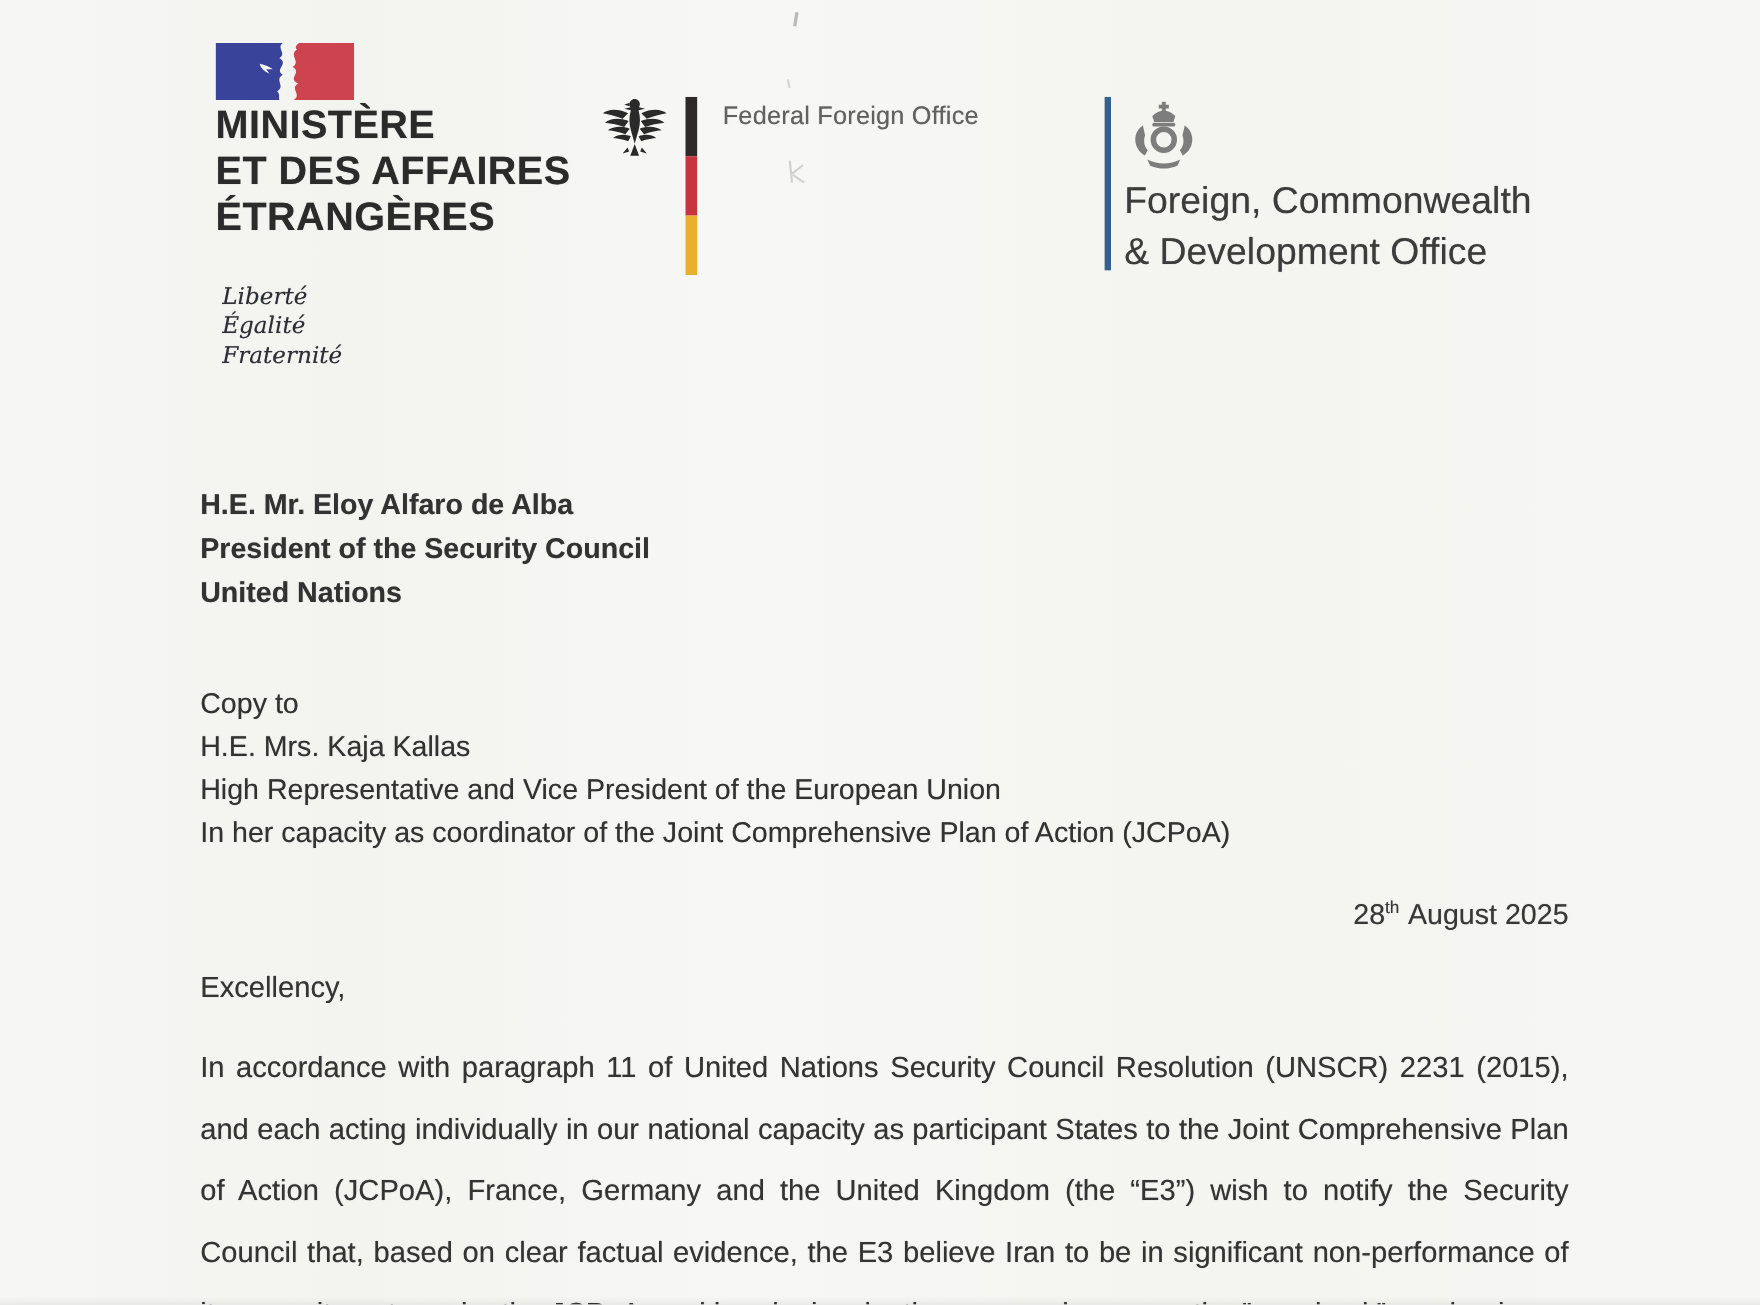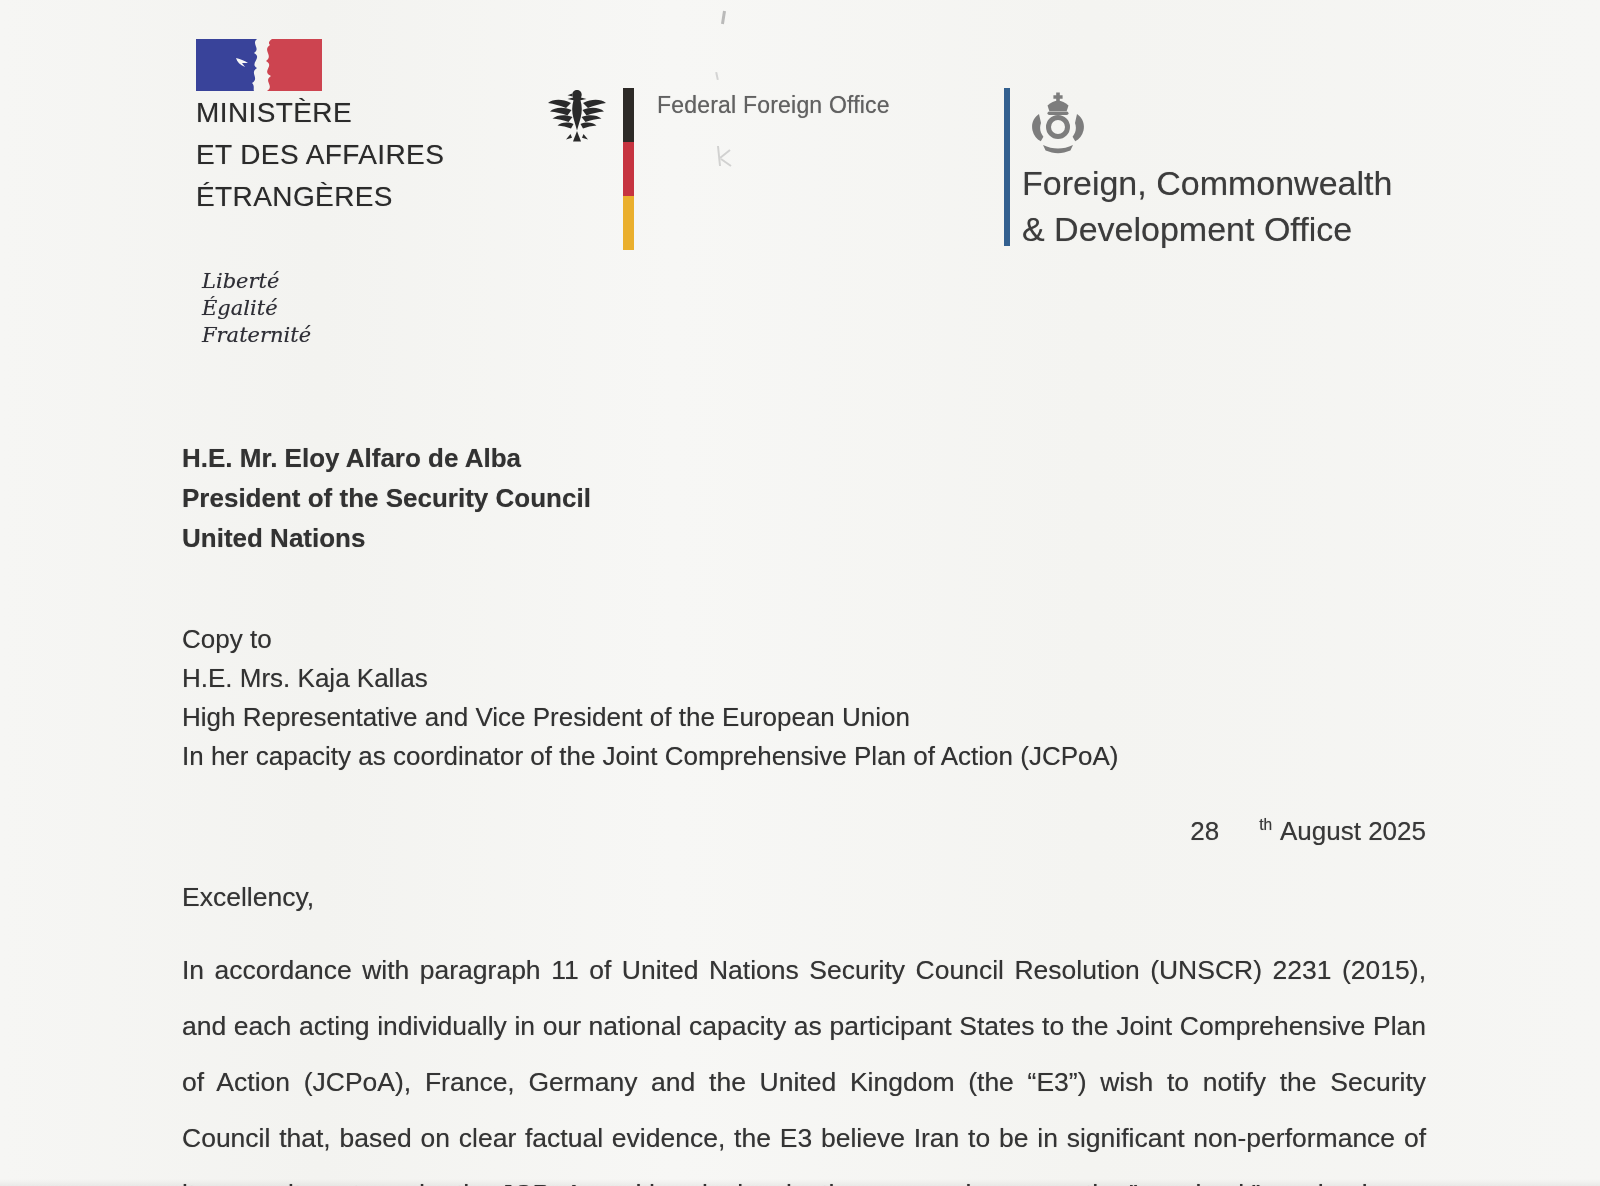--- a/index.html
+++ b/index.html
@@ -19,25 +19,25 @@
     pointer-events: none;
   }
   .abs { position: absolute; }
   .typed { text-shadow: 0 0 0.7px rgba(55,55,55,0.55); }
 
   
   .fr-flag { left: 196px; top: 38px; width: 126px; height: 54px; }
   .fr-flag svg { display: block; width: 100%; height: 100%; filter: blur(0.4px); }
   .fr-name {
     left: 196px; top: 92px;
-    font-size: 28px; line-height: 42px; font-weight: normal;
+    font-size: 36px; line-height: 42px; font-weight: bold;
     color: #2b2b2b; letter-spacing: 0.4px;
   }
   .fr-motto {
-    left: 202px; top: 268px;
+    left: 202px; top: 256px;
     font-family: "DejaVu Serif", serif; font-style: italic;
     font-size: 21px; line-height: 27px; color: #2e2e36;
   }
 
   
   .de-eagle { left: 547px; top: 86px; width: 60px; height: 58px; }
   .de-eagle svg { display: block; width: 100%; height: 100%; filter: blur(0.4px); }
   .de-stripe { left: 623px; top: 88px; width: 11px; height: 162px; }
   .de-stripe svg { display: block; width: 100%; height: 100%; }
   .de-label {
@@ -52,21 +52,21 @@
   .uk-crest svg { display: block; width: 100%; height: 100%; filter: blur(0.6px); }
   .uk-label {
     left: 1022px; top: 160px;
     font-size: 34px; line-height: 46px; color: #3c3c3c;
   }
 
   
   .recipient { left: 182px; top: 438px; font-size: 26px; line-height: 40px; color: #323232; font-weight: bold; }
   .copy      { left: 182px; top: 620px; font-size: 26px; line-height: 39px; color: #323232; }
   .date-line { left: 182px; top: 816px; width: 1244px; text-align: right; font-size: 26px; color: #383838; }
-  .sup { font-size: 0.6em; vertical-align: super; margin-left: 40px; }
+  .sup { font-size: 0.6em; vertical-align: super; }
   .date-rest { margin-left: 0.3em; }
   .salutation { left: 182px; top: 882px; font-size: 26.5px; color: #343434; }
   .paragraph {
     left: 182px; top: 942px; width: 1244px;
     font-size: 26.5px; line-height: 56px; color: #343434;
     text-align: justify;
   }
 
   
   .artifact { position: absolute; pointer-events: none; }

